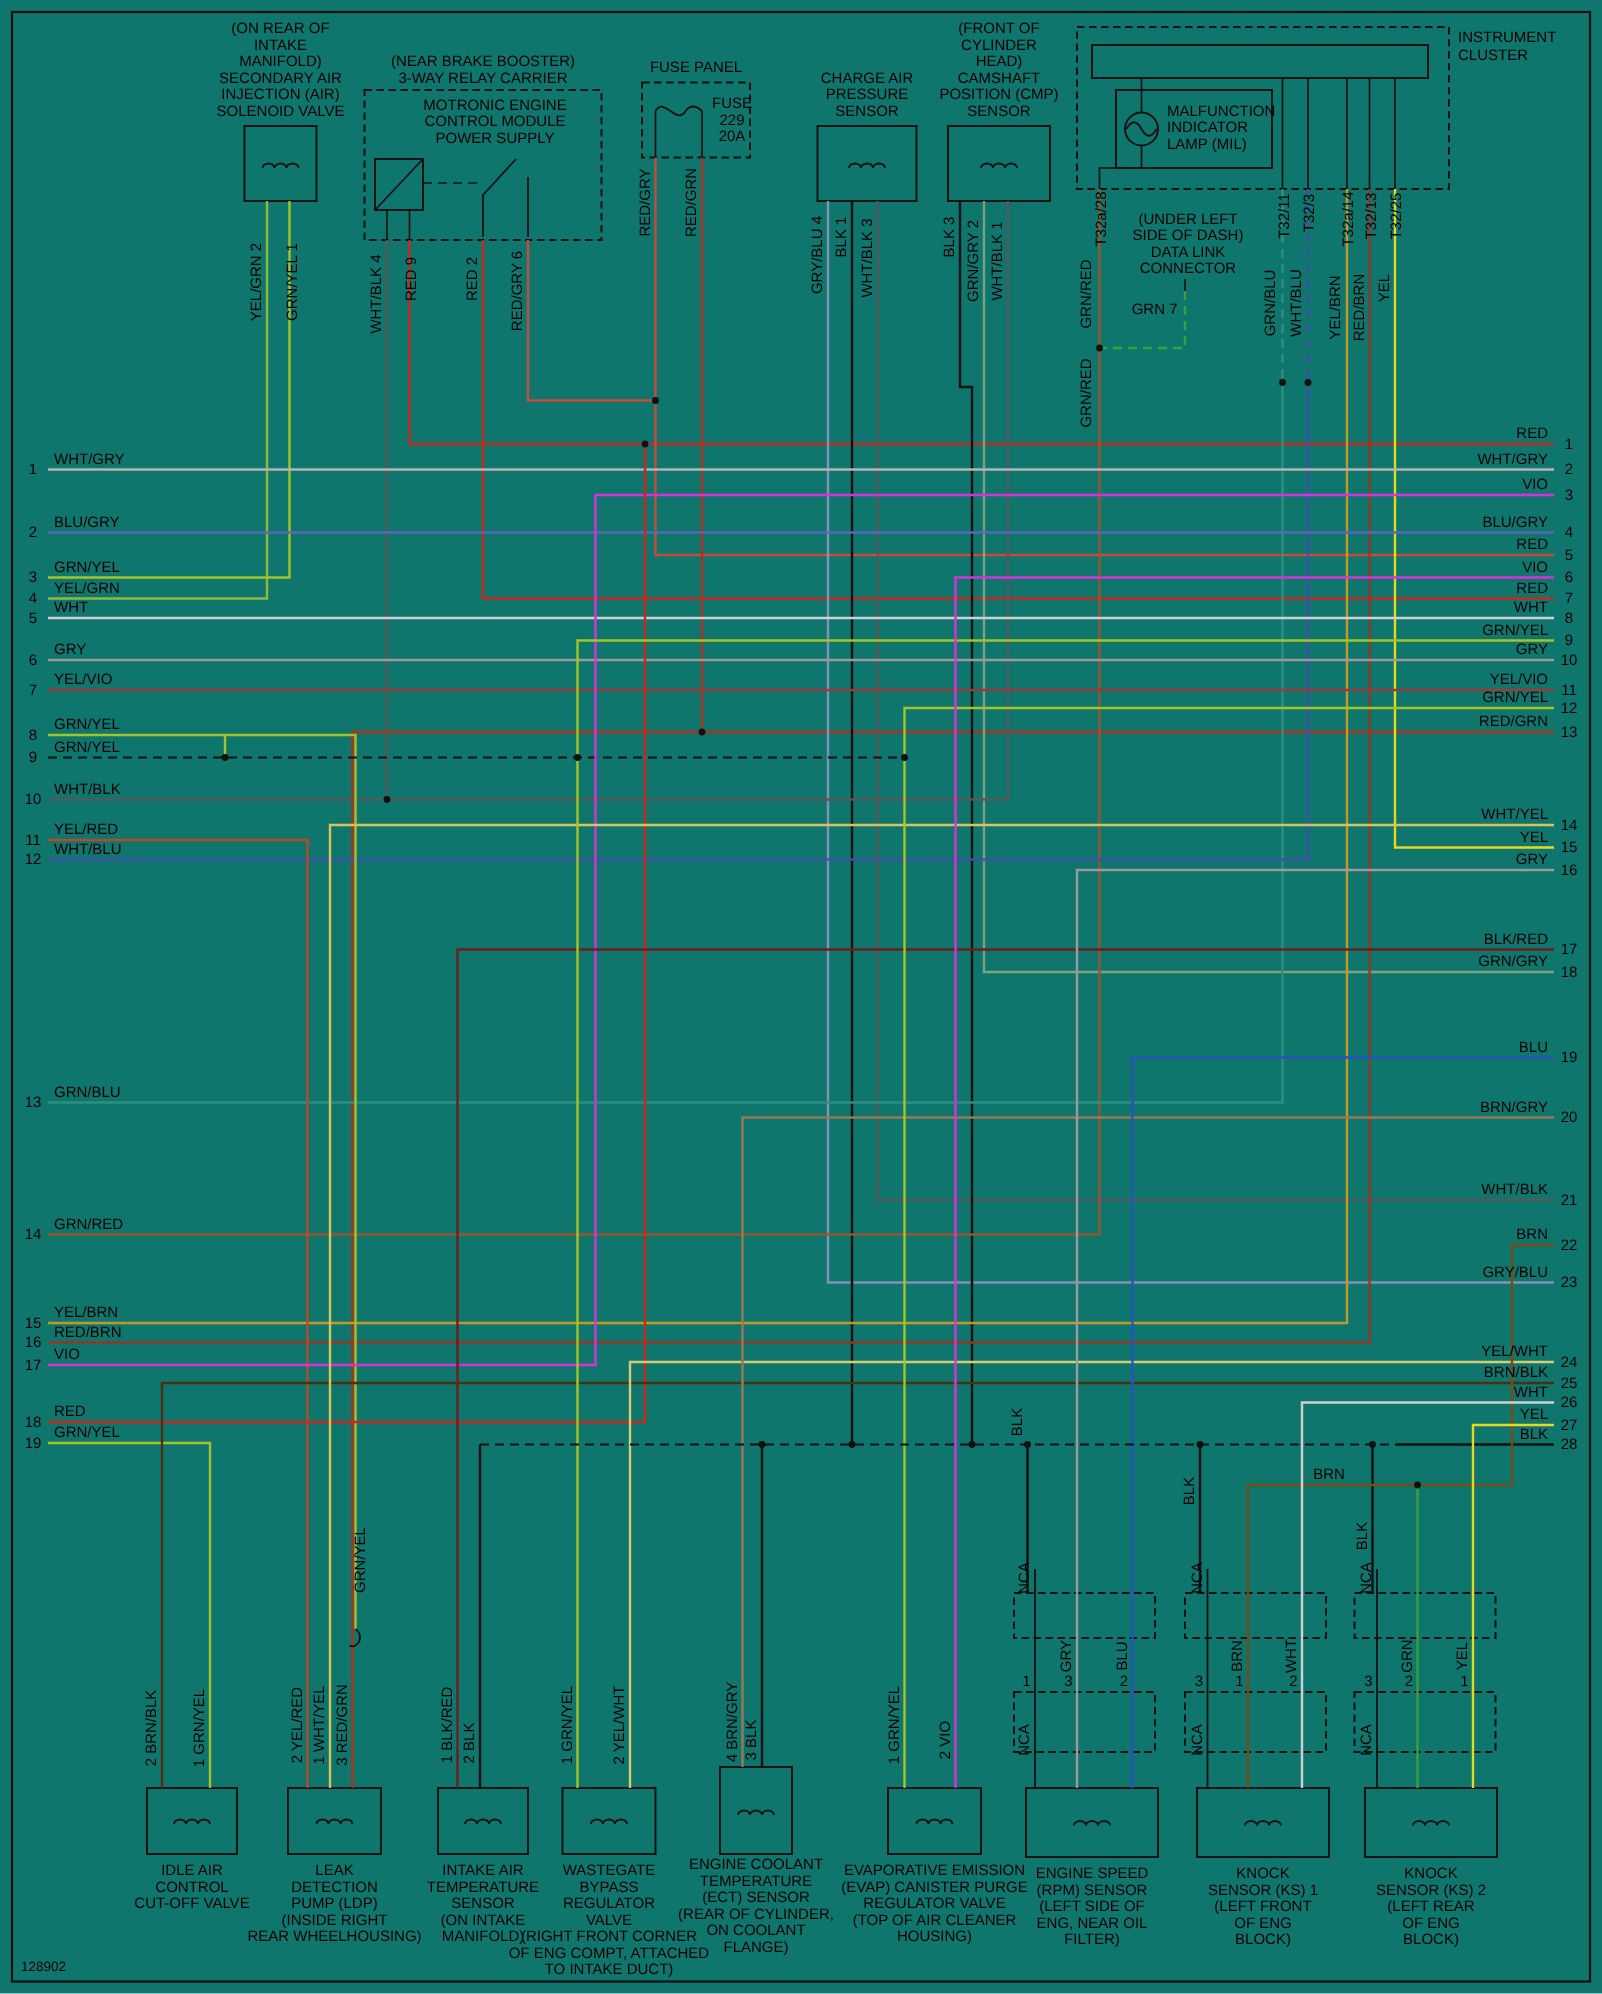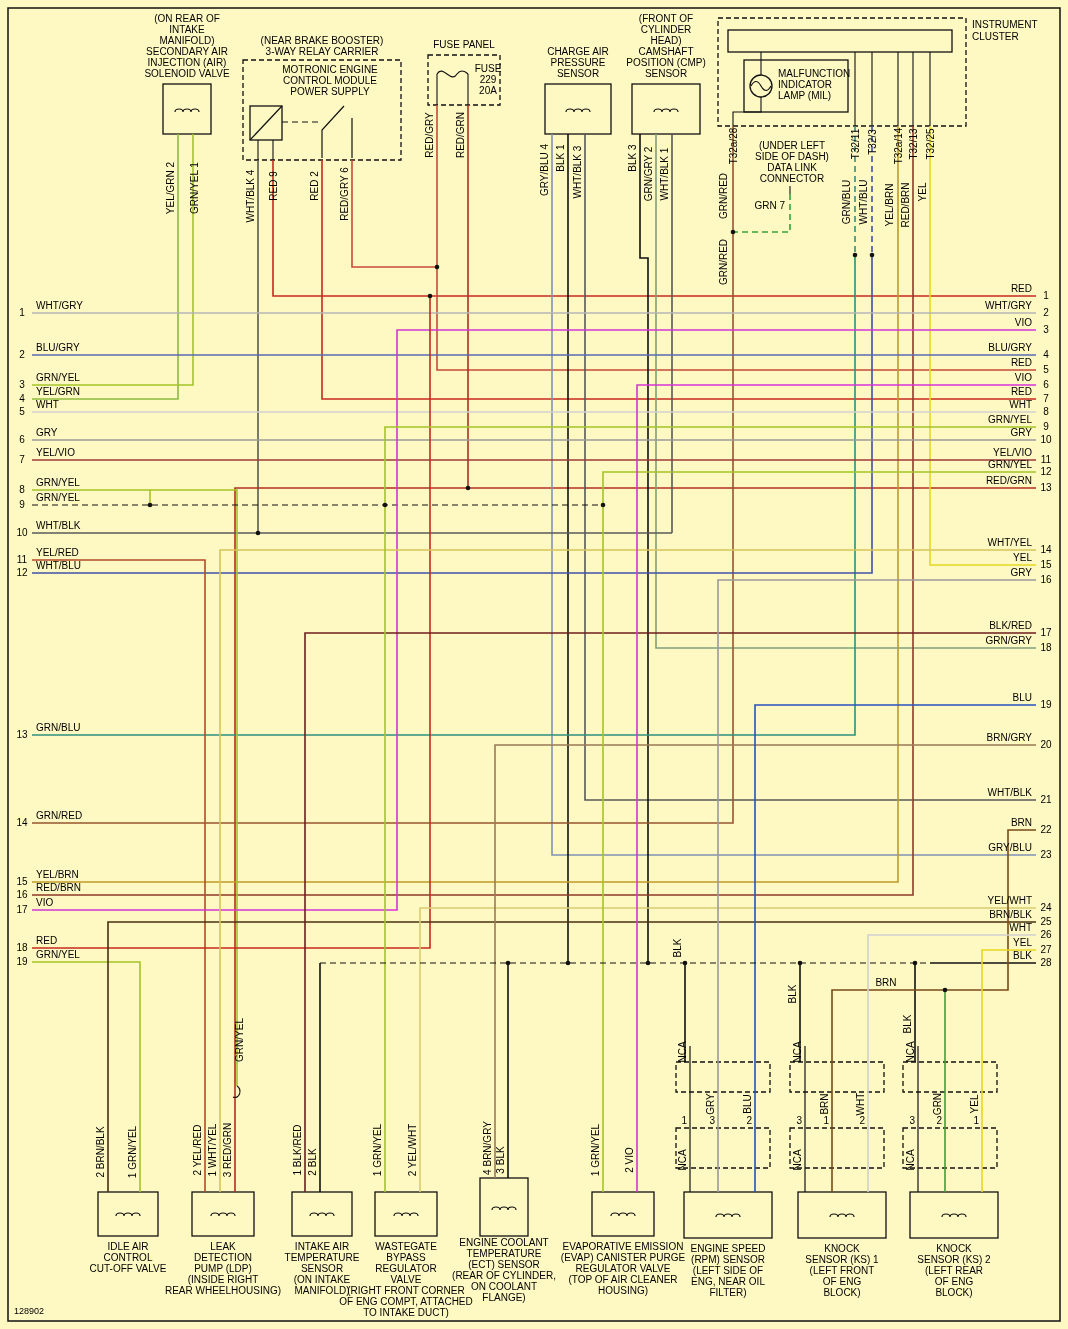--- a/index.html
+++ b/index.html
@@ -1,16 +1,16 @@
 <!DOCTYPE html>
 <html><head>
 <meta charset="utf-8">
 <style>
   html,body{margin:0;padding:0;background:#ffffff;}
-  .wrap{width:1068px;height:1329px;position:relative;background:#fef9c3;}
+  .wrap{width:1068px;height:1329px;position:relative;background:#0f766e;}
   svg{display:block;}
   svg text{font-family:"Liberation Sans",sans-serif;fill:#000;}
 </style>
 </head>
 <body>
 
 <div class="wrap">
   <svg id="diagram" width="1068" height="1329" viewBox="0 0 1068 1329">
       <rect x="8" y="8" width="1052" height="1313" fill="none" stroke="#111" stroke-width="1.5" stroke-dasharray="none"></rect>
       <rect x="163" y="84" width="48" height="50" fill="none" stroke="#111" stroke-width="1.3" stroke-dasharray="none"></rect>

